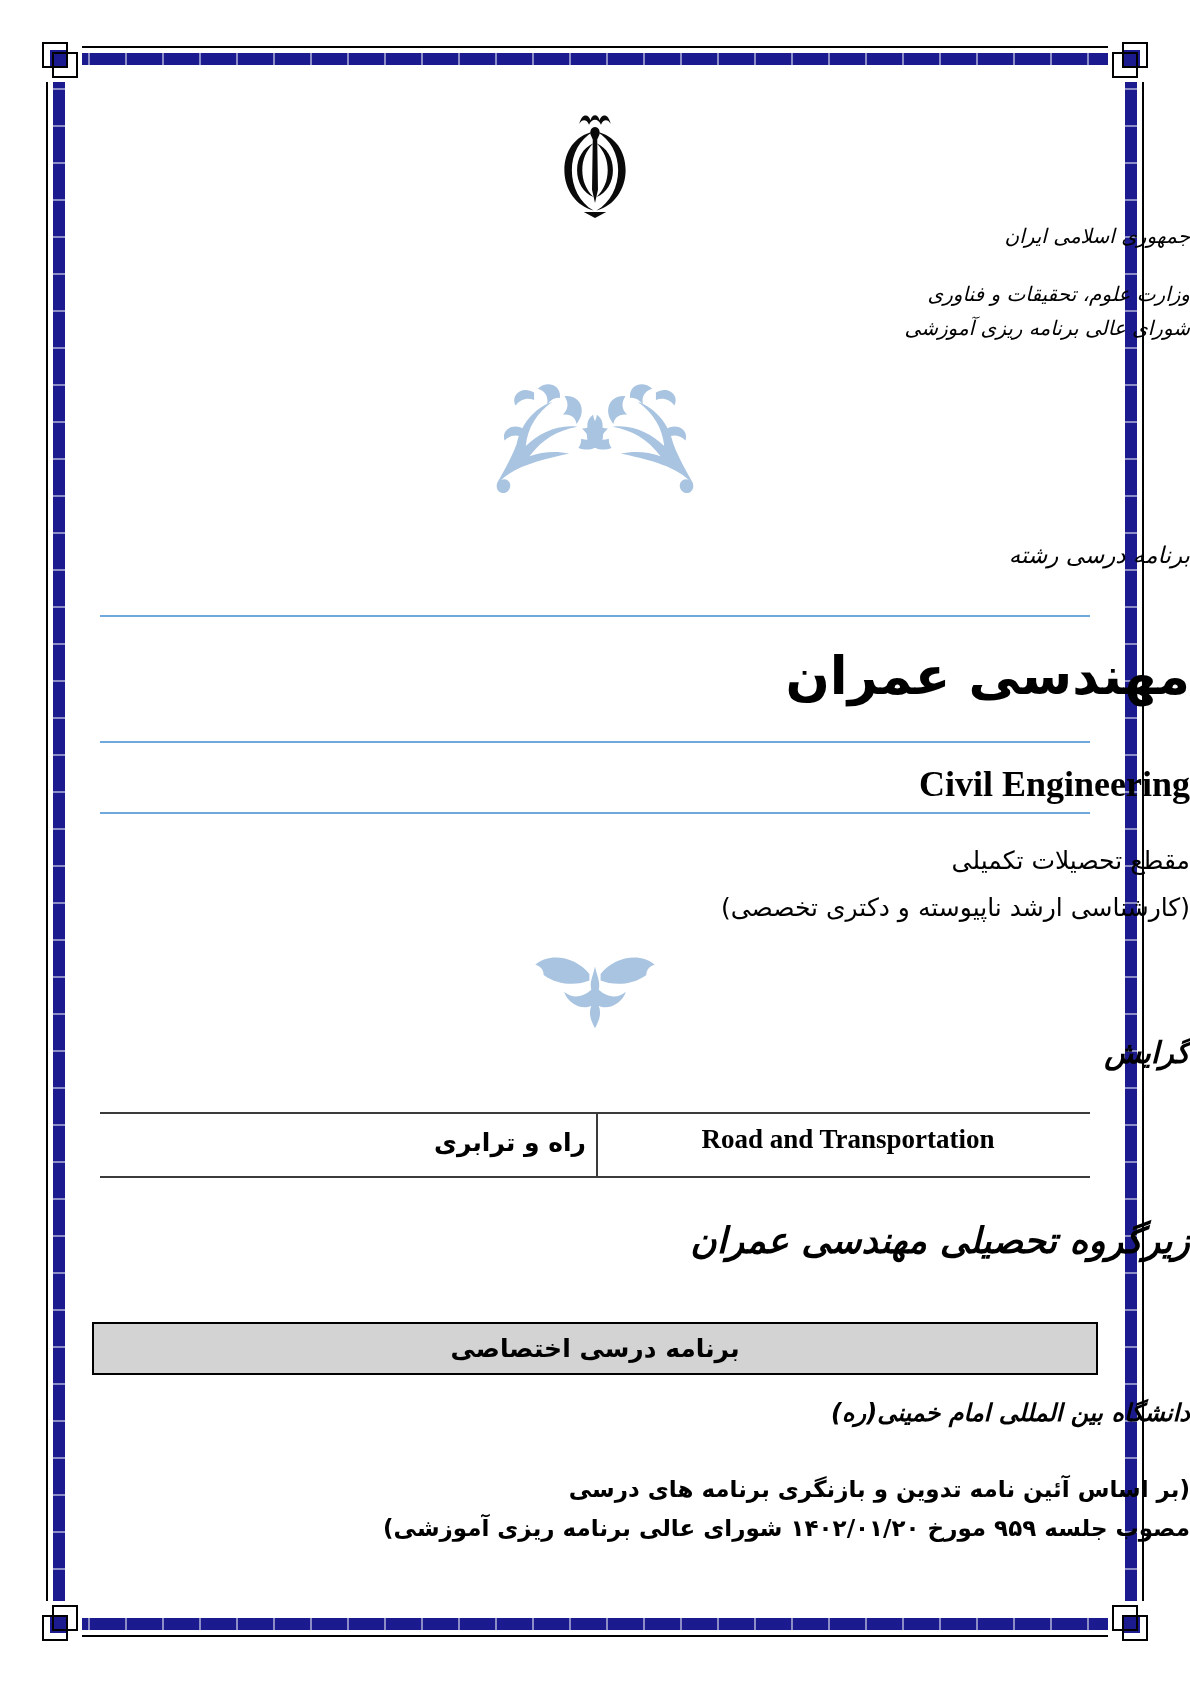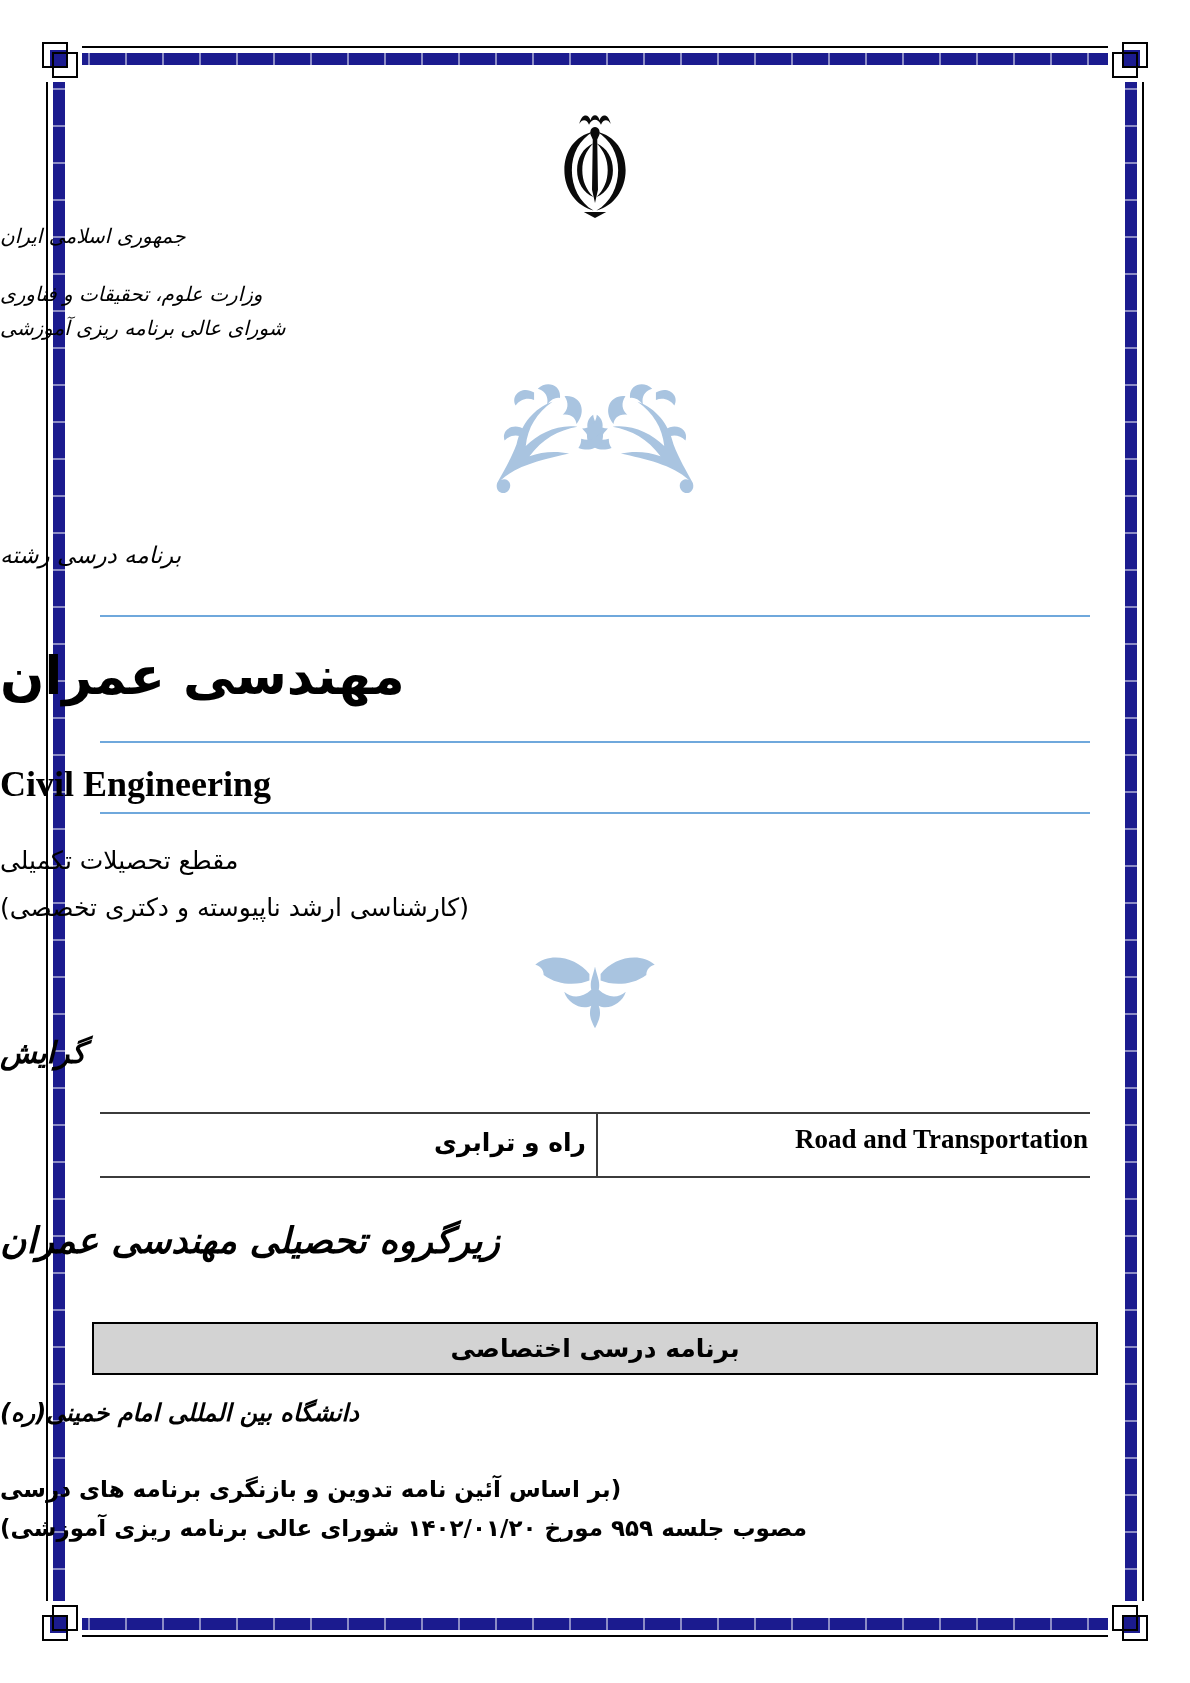--- a/index.html
+++ b/index.html
@@ -30,35 +30,35 @@
   .corner.tr { right:42px; top:42px; transform:scaleX(-1); }
   .corner.bl { left:42px; bottom:42px; transform:scaleY(-1); }
   .corner.br { right:42px; bottom:42px; transform:scale(-1,-1); }
 
   
   .rule-blue { position:absolute; left:100px; right:100px; height:2px; background:#6fa8dc; }
   .rule-dark { position:absolute; left:100px; right:100px; height:2px; background:#3b3b3b; }
   .vdiv { position:absolute; width:2px; background:#3b3b3b; }
 
   
-  .centered { position:absolute; left:0; width:100%; text-align:left; }
+  .centered { position:absolute; left:0; width:100%; text-align:right; }
   .fa { direction:rtl; }
   .cal { font-style:italic; }
   .cal-sm   { font-size:20px; line-height:28px; }
   .cal-md   { font-size:23px; line-height:30px; }
   .cal-lg   { font-size:30px; line-height:38px; font-weight:bold; }
   .cal-xl   { font-size:36px; line-height:46px; font-weight:bold; }
   .title-fa { font-size:52px; line-height:72px; font-weight:bold; }
   .title-en { font-family:"Liberation Serif","DejaVu Serif",serif; font-size:36px; line-height:44px; font-weight:bold; }
   .level    { font-size:25px; line-height:32px; font-weight:normal; }
   .footer-line { font-size:23px; line-height:30px; font-weight:bold; }
 
   .cell-fa { position:absolute; left:100px; width:486px; top:1128px; text-align:right;
              direction:rtl; font-size:25px; font-weight:bold; padding-right:0; }
-  .cell-en { position:absolute; left:608px; width:480px; top:1124px; text-align:right;
+  .cell-en { position:absolute; left:608px; width:480px; top:1124px; text-align:center;
              font-family:"Liberation Serif","DejaVu Serif",serif; font-size:27px; font-weight:bold; }
 
   .banner { position:absolute; left:92px; right:92px; top:1322px; height:53px;
             background:#d3d3d3; border:2px solid #000; box-sizing:border-box;
             display:flex; align-items:center; justify-content:center;
             font-size:25px; font-weight:bold; direction:rtl; }
 
   .art { position:absolute; left:0; width:100%; display:flex; justify-content:center; }
 </style>
 </head>

